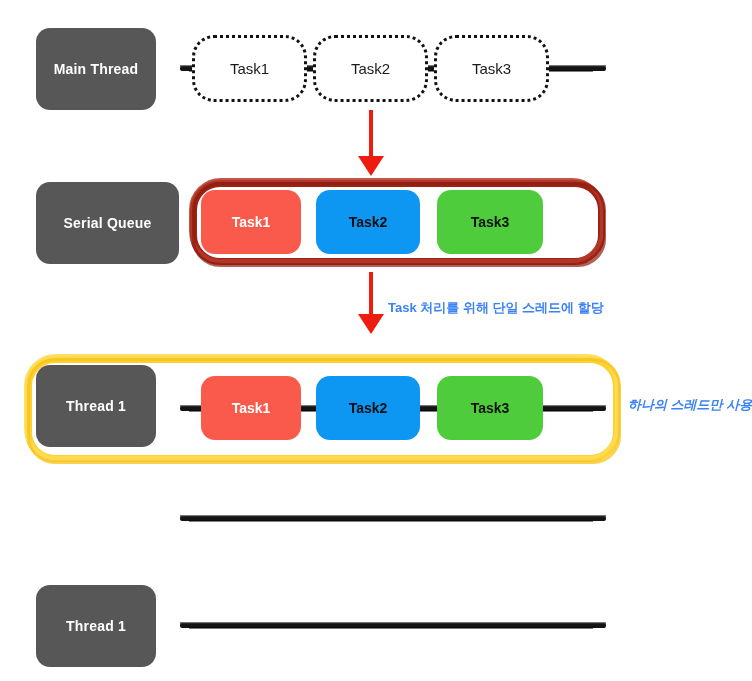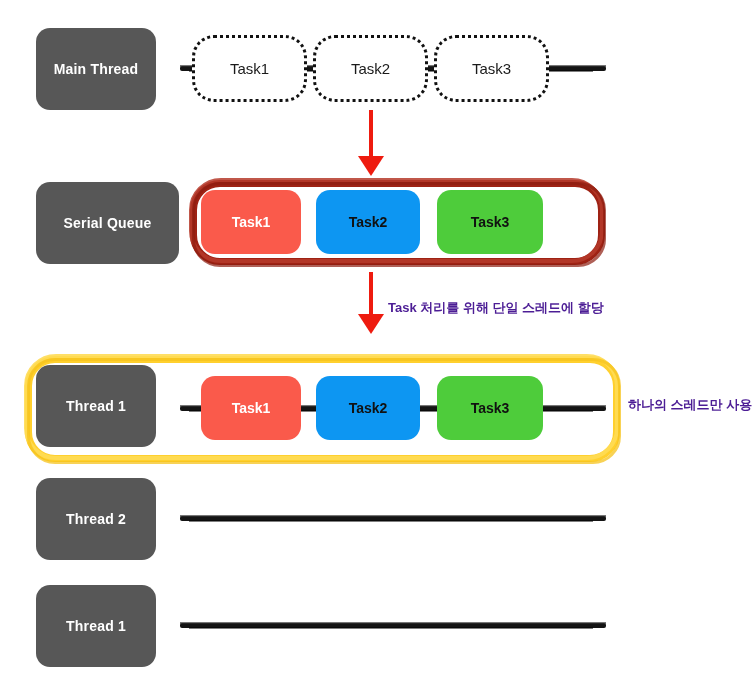--- a/index.html
+++ b/index.html
@@ -126,21 +126,21 @@
     border-left: 13px solid transparent;
     border-right: 13px solid transparent;
     border-top: 20px solid #ee1b0f;
   }
 
   
   .annot {
     position: absolute;
     font-size: 13px;
     font-weight: bold;
-    color: #4c1d95;
+    color: #3b82f6;
     white-space: nowrap;
   }
 </style>
 </head>
 <body>
 
 <div id="canvas">
 
   <div class="lane-label" style="left:36px; top:28px; width:120px; height:82px;">
     <span>Main Thread</span>
@@ -205,25 +205,22 @@
   <div class="task-solid" style="left:201px; top:376px; width:100px; height:64px; background:#fa5a4b; color:#ffffff;">
     <span>Task1</span>
   </div>
   <div class="task-solid" style="left:316px; top:376px; width:104px; height:64px; background:#0d96f2; color:#111111;">
     <span>Task2</span>
   </div>
   <div class="task-solid" style="left:437px; top:376px; width:106px; height:64px; background:#4ecc3b; color:#111111;">
     <span>Task3</span>
   </div>
 
-  <div class="annot" style="left:628px; top:396px;">하나의 스레드만 사용</div>
-
-  <div class="lane-label" style="left:36px; top:478px; width:120px; height:82px;">
-    <span>Thread 2</span>
-  </div>
+  <div class="annot" style="left:628px; top:396px;font-style:italic;">하나의 스레드만 사용</div>
+
   <div class="thread-line" style="left:180px; top:516px; width:426px;"></div>
 
   <div class="lane-label" style="left:36px; top:585px; width:120px; height:82px;">
     <span>Thread 1</span>
   </div>
   <div class="thread-line" style="left:180px; top:623px; width:426px;"></div>
 
 </div>
 
 </body></html>

